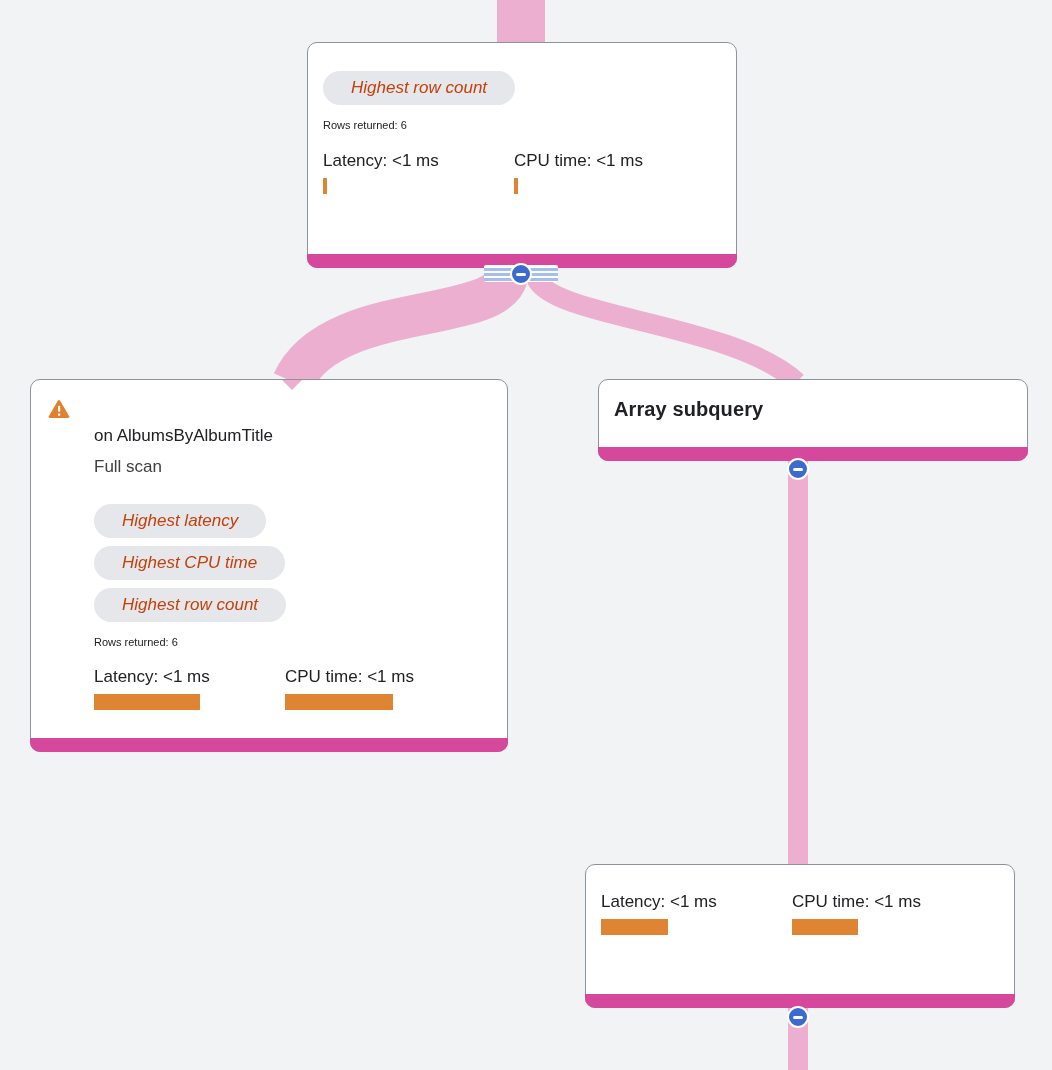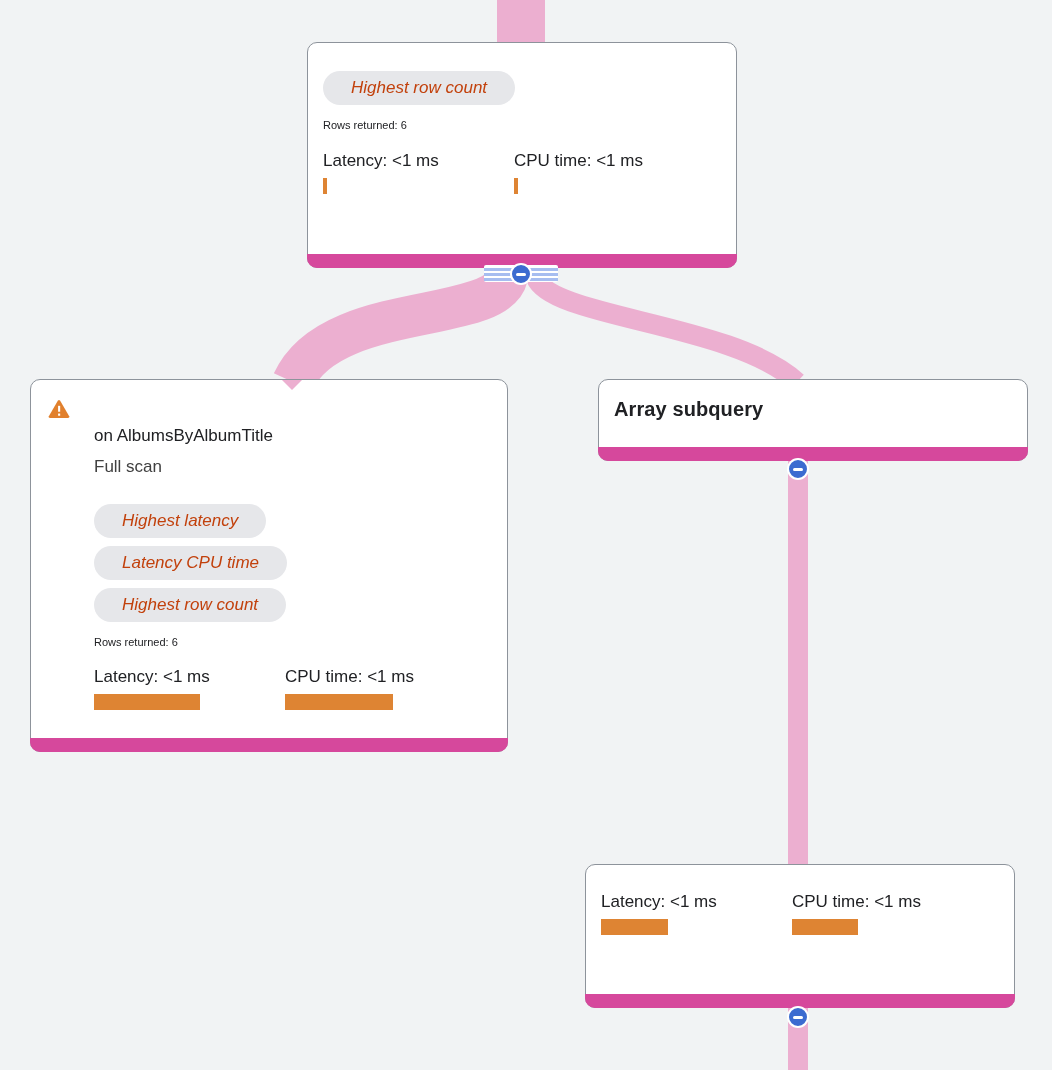--- a/index.html
+++ b/index.html
@@ -104,21 +104,21 @@
         <rect x="11" y="16" width="2.3" height="2.4" fill="#fff"></rect>
       </svg>
     </span>
     <div class="card-body">
       <div class="subtitle">on AlbumsByAlbumTitle</div>
       <div class="scan-type">Full scan</div>
       <div class="pill-row first">
         <span class="pill">Highest latency</span>
       </div>
       <div class="pill-row">
-        <span class="pill">Latency CPU time</span>
+        <span class="pill">Highest CPU time</span>
       </div>
       <div class="pill-row">
         <span class="pill">Highest row count</span>
       </div>
       <div class="rows-returned">Rows returned: 6</div>
       <div class="metrics" style="margin-top:13px;">
         <div class="metric">
           <div class="metric-label">Latency: &lt;1 ms</div>
           <div class="metric-bar" style="width: 106px;"></div>
         </div>

